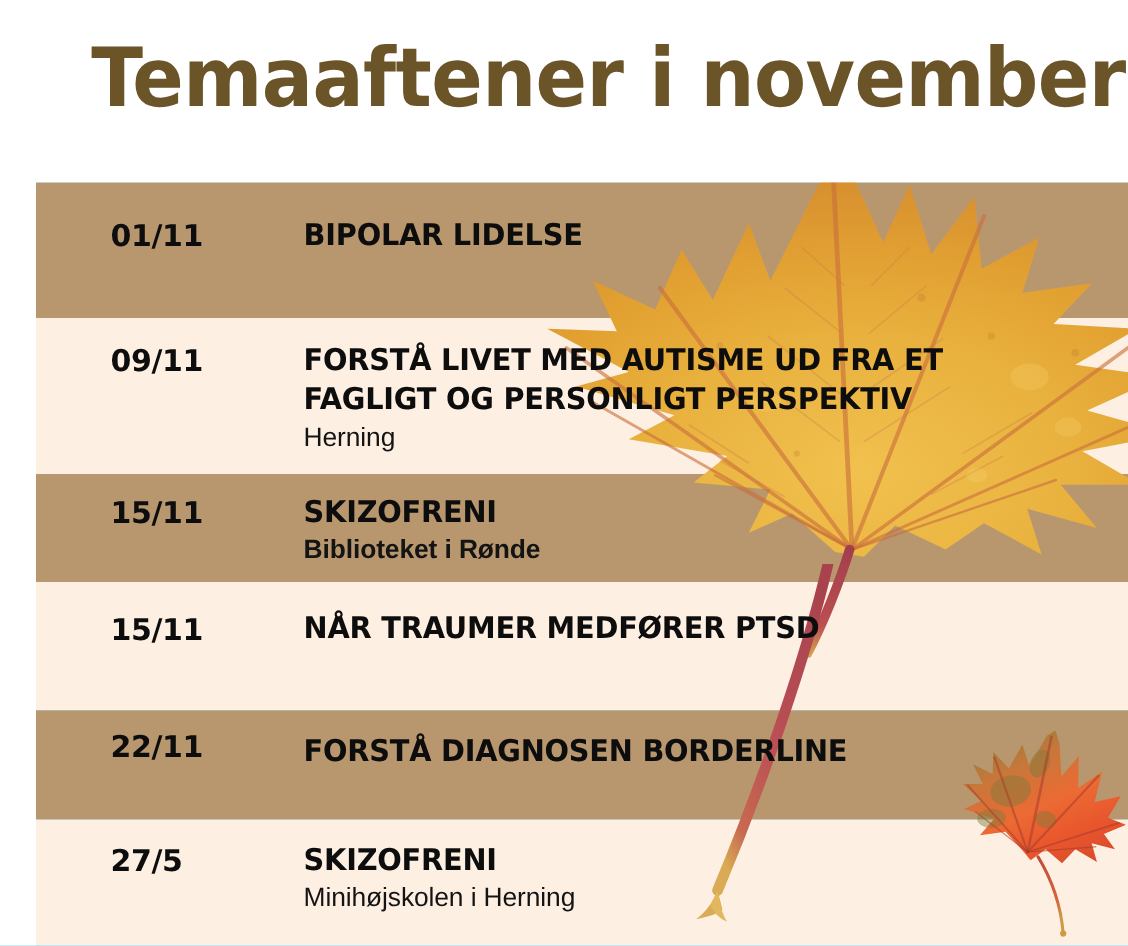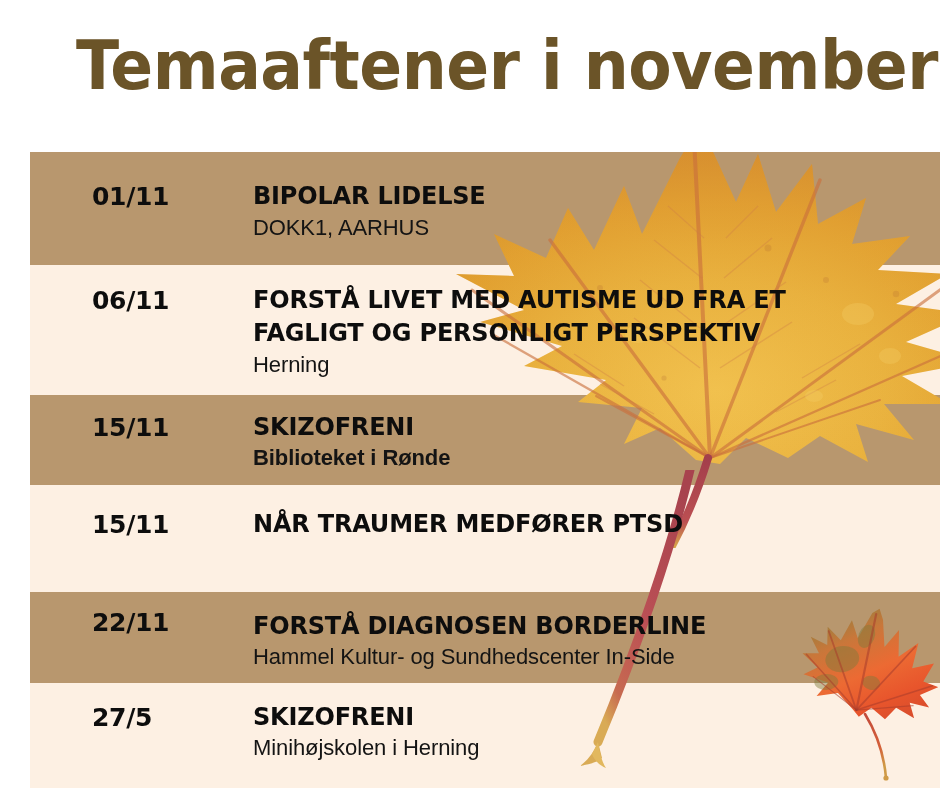--- a/index.html
+++ b/index.html
@@ -305,27 +305,26 @@
       <circle cx="88" cy="170" r="2.6" fill="#cf9a46"></circle>
     </svg>
   </div>
 
   <div>
 
     <div class="row-text" style="top:152px; height:113px;">
       <div class="row-inner">
         <div class="row-date" style="top:30px;text-align:center;">01/11</div>
         <div class="row-title" style="top:27px;">BIPOLAR LIDELSE</div>
-        <div class="row-venue" style="top:62px;">DOKK1, AARHUS</div>
       </div>
     </div>
 
     <div class="row-text" style="top:265px; height:130px;">
       <div class="row-inner">
-        <div class="row-date" style="top:21px;">06/11</div>
+        <div class="row-date" style="top:21px;">09/11</div>
         <div class="row-title" style="top:18px;">FORSTÅ LIVET MED AUTISME UD FRA ET
 FAGLIGT OG PERSONLIGT PERSPEKTIV</div>
         <div class="row-venue" style="top:86px;">Herning</div>
       </div>
     </div>
 
     <div class="row-text" style="top:395px; height:90px;">
       <div class="row-inner">
         <div class="row-date" style="top:18px;">15/11</div>
         <div class="row-title" style="top:15px;">SKIZOFRENI</div>
@@ -337,21 +336,20 @@
       <div class="row-inner">
         <div class="row-date" style="top:25px;">15/11</div>
         <div class="row-title" style="top:22px;">NÅR TRAUMER MEDFØRER PTSD</div>
       </div>
     </div>
 
     <div class="row-text" style="top:592px; height:91px;">
       <div class="row-inner">
         <div class="row-date" style="top:16px;">22/11</div>
         <div class="row-title" style="top:17px;">FORSTÅ DIAGNOSEN BORDERLINE</div>
-        <div class="row-venue" style="top:51px;">Hammel Kultur- og Sundhedscenter In-Side</div>
       </div>
     </div>
 
     <div class="row-text" style="top:683px; height:105px;">
       <div class="row-inner">
         <div class="row-date" style="top:20px;">27/5</div>
         <div class="row-title" style="top:17px;">SKIZOFRENI</div>
         <div class="row-venue" style="top:51px;">Minihøjskolen i Herning</div>
       </div>
     </div>

